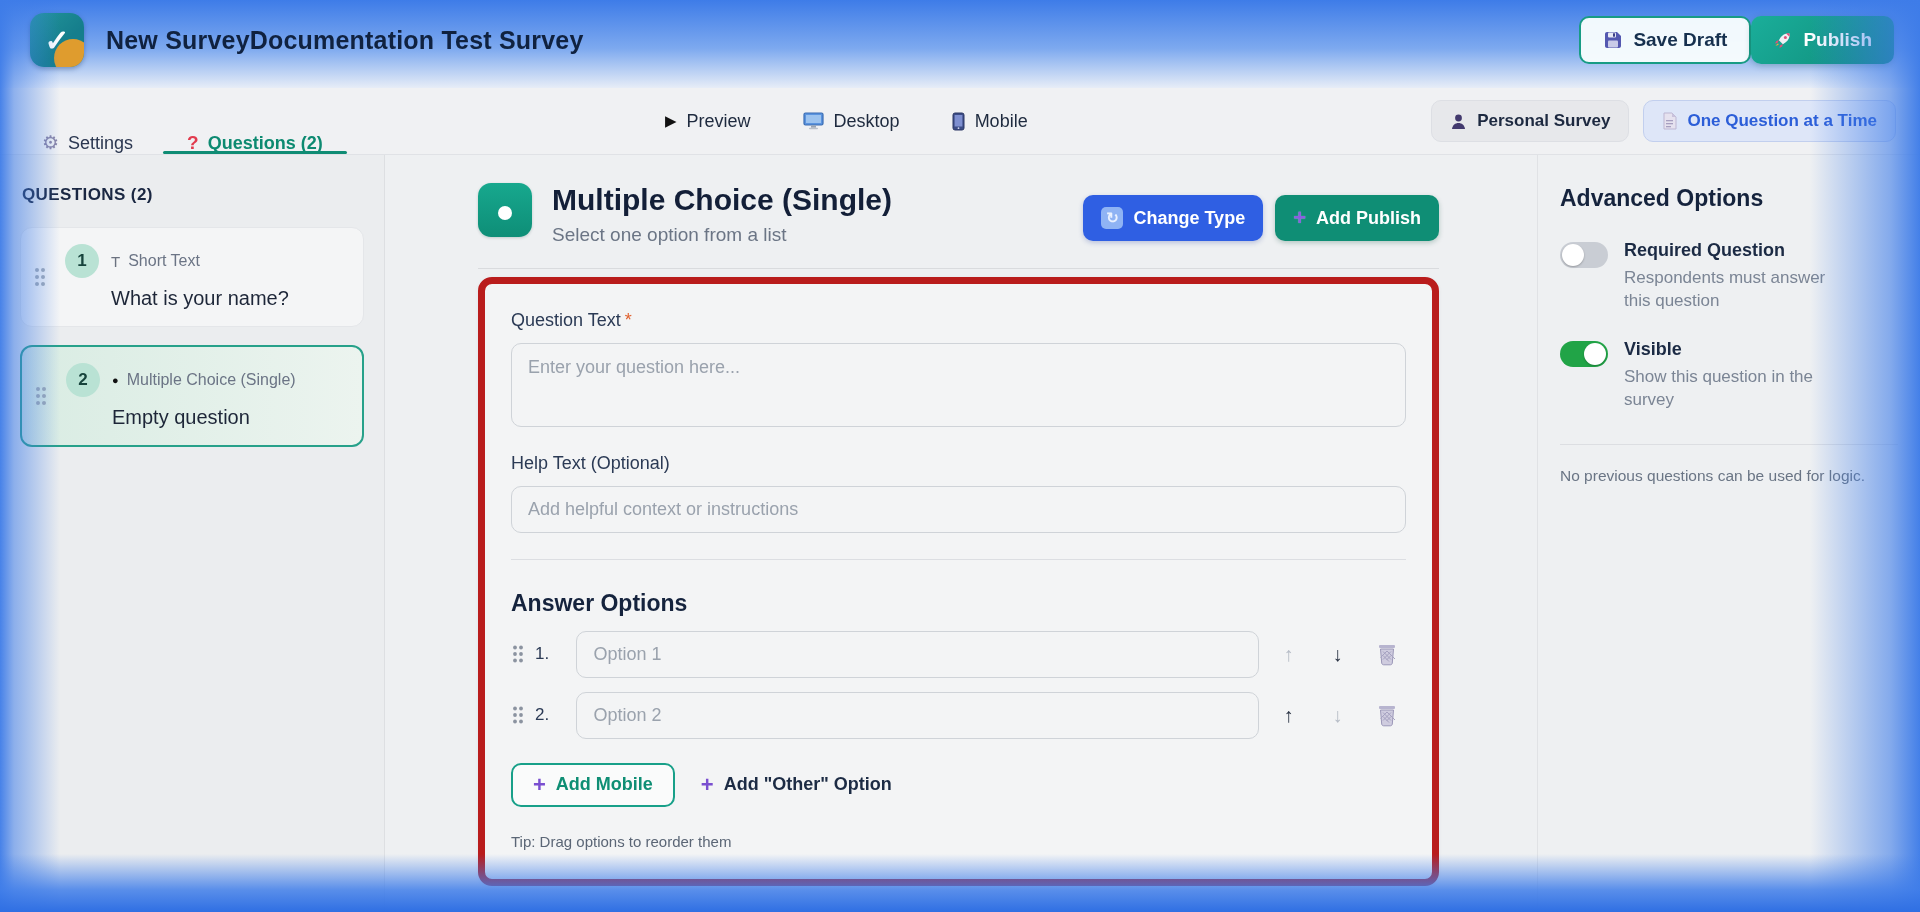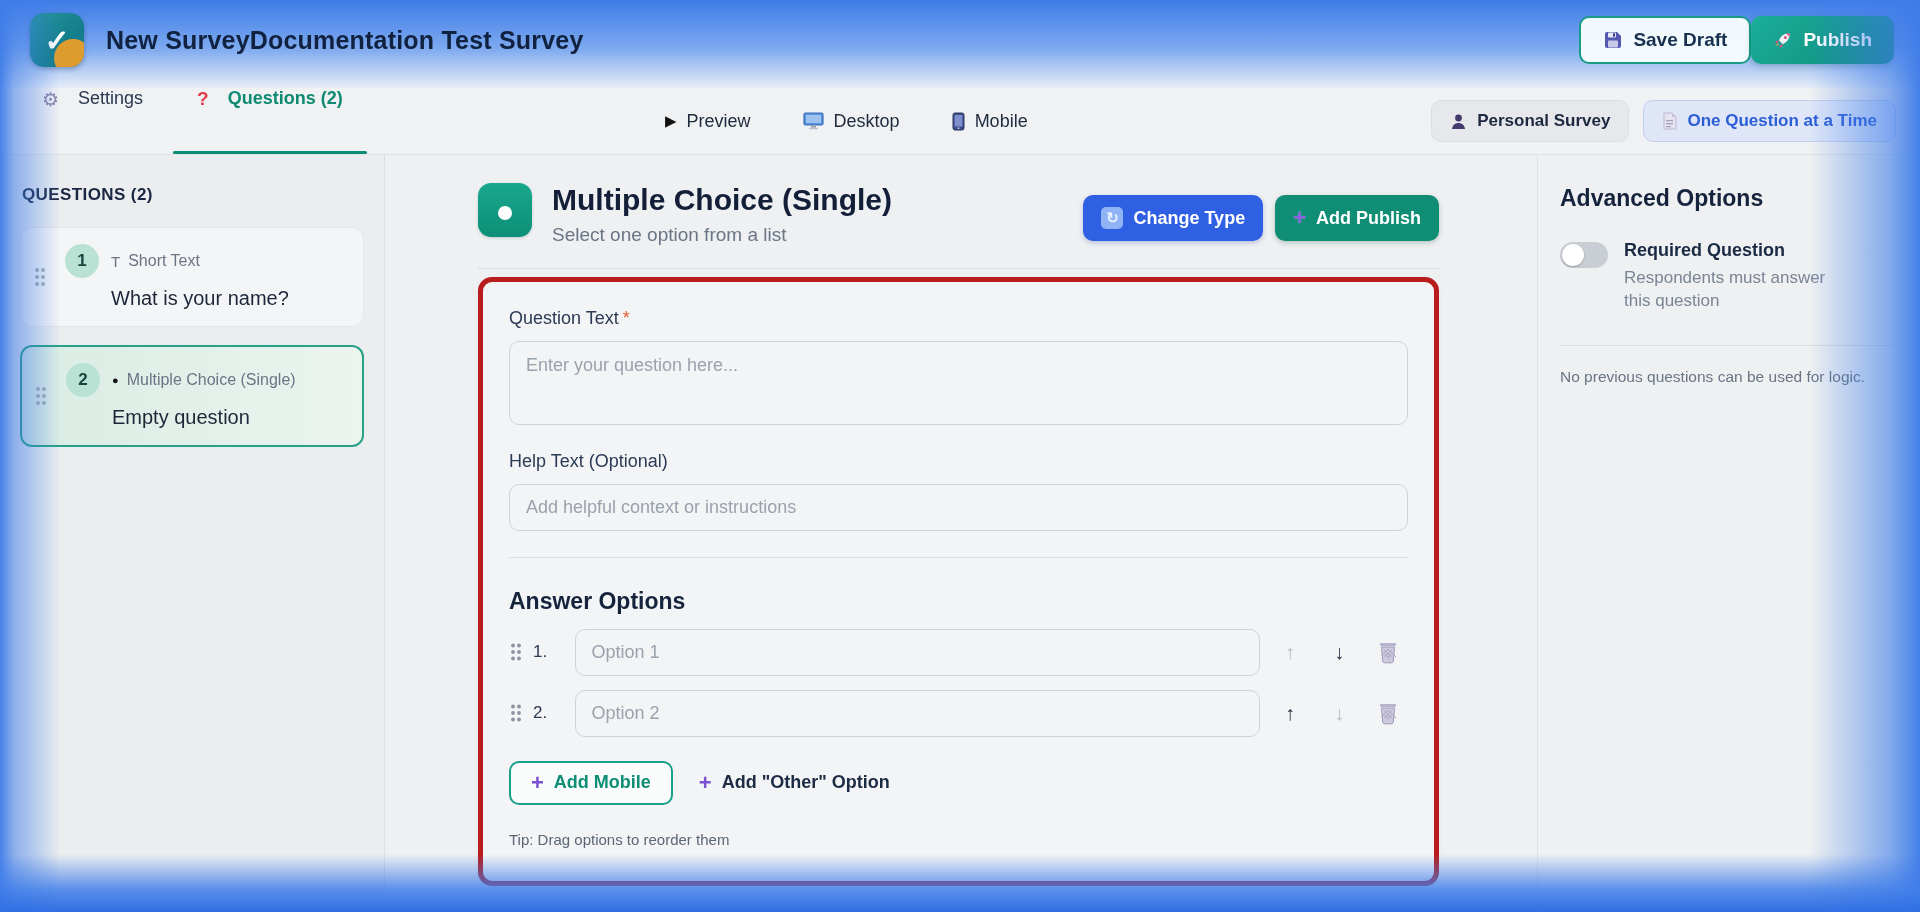--- a/index.html
+++ b/index.html
@@ -39,21 +39,21 @@
     font-weight:bold; border:none; }
   .btn-save { height:48px; padding:0 22px; background:rgba(248,253,253,.96);
     border:2px solid #189c85; color:#16304e; font-size:19px; }
   .btn-publish { height:48px; padding:0 22px; color:#fff; font-size:19px;
     background:linear-gradient(135deg,#1aae9a 0%, #0f8b79 100%);
     box-shadow:0 2px 6px rgba(10,70,70,.25); }
 
   
   .toolbar { height:67px; background:#f0f1f3; border-bottom:1px solid #e0e2e6;
     display:flex; align-items:center; position:relative; z-index:9; padding:0 24px 0 36px; }
-  .tab { display:flex; align-items:flex-start; gap:19px; font-size:18px; cursor:pointer; position:relative;
+  .tab { display:flex; align-items:flex-end; gap:9px; font-size:18px; cursor:pointer; position:relative;
     height:100%; padding:0 6px; }
   .tab + .tab { margin-left:42px; }
   .tab-settings { color:#2b3750; font-weight:500; }
   .gear-glyph { color:#8b86a8; font-size:19px; }
   .tab-questions { color:#0d8a71; font-weight:bold; }
   .qmark { color:#e23b4e; font-weight:800; font-size:19px; }
   .tab-questions .tab-underline { position:absolute; left:-18px; right:-18px; bottom:0; height:3px;
     background:#0f8c74; border-radius:2px; }
   .toolbar-center { position:absolute; left:665px; display:flex; align-items:center; gap:52px; }
   .center-item { display:flex; align-items:center; gap:10px; font-size:18px; color:#1e2a3e; font-weight:500; cursor:pointer; }
@@ -97,21 +97,21 @@
   .btn-change { height:46px; padding:0 18px; background:#2f5fe3; color:#fff; font-size:18px;
     box-shadow:0 2px 5px rgba(30,60,160,.25); }
   .swap-box { width:22px; height:22px; border-radius:5px; background:#8fb3f4; color:#eaf1ff;
     display:flex; align-items:center; justify-content:center; font-size:15px; }
   .btn-addq { height:46px; padding:0 18px; background:#0f8e75; color:#fff; font-size:18px;
     box-shadow:0 2px 5px rgba(10,80,60,.25); }
   .plus { color:#7a4fd0; font-weight:800; font-size:22px; line-height:1; }
   .btn-addq .plus { color:#8a5fe0; text-shadow:0 0 1px rgba(255,255,255,.5); }
   .head-divider { border:none; border-top:1px solid #d9dbde; margin:22px 0 8px 0; }
 
-  .form-card { background:#f3f4f5; border:5px solid #b91c1c; border-radius:14px;
+  .form-card { background:#f3f4f5; border:7px solid #b91c1c; border-radius:14px;
     padding:26px 26px 20px 26px; height:609px; box-shadow:0 1px 4px rgba(20,40,80,.05); }
   .field-label { font-size:18px; color:#2b3a55; margin-bottom:12px; }
   .asterisk { color:#e0612f; margin-left:4px; }
   .txt-input, .txt-area { width:100%; background:transparent; border:1px solid #cfd3d8; border-radius:10px;
     font-family:"Liberation Sans", sans-serif; font-size:18px; color:#2b3a55; padding:13px 16px; outline:none; }
   .txt-area { height:84px; resize:none; }
   .txt-input { height:47px; }
   ::placeholder { color:#9aa2ad; opacity:1; }
   .help-block { margin-top:22px; }
   .card-divider { border:none; border-top:1px solid #dcdee2; margin:26px 0 0 0; }
@@ -413,20 +413,29 @@
     <div class="toggle-row">
       <div class="toggle off">
           <span class="knob"></span>
         </div>
       <div class="toggle-texts">
         <div class="toggle-label">Required Question</div>
         <div class="toggle-desc">Respondents must answer this question</div>
       </div>
     </div>
 
+    <div class="toggle-row">
+      <div class="toggle on">
+          <span class="knob"></span>
+        </div>
+      <div class="toggle-texts">
+        <div class="toggle-label">Visible</div>
+        <div class="toggle-desc">Show this question in the survey</div>
+      </div>
+    </div>
 
     <hr class="rp-divider">
     <div class="logic-note">No previous questions can be used for logic.</div>
   </div>
 </div>
 
 <div class="edge edge-left"></div>
 <div class="edge edge-right"></div>
 <div class="edge edge-bottom"></div>
 

